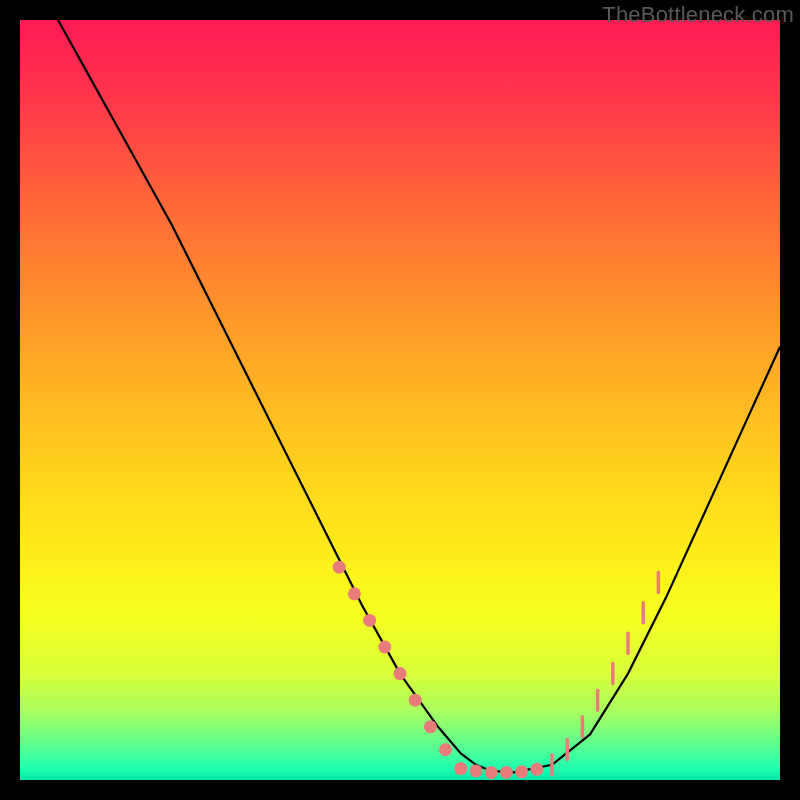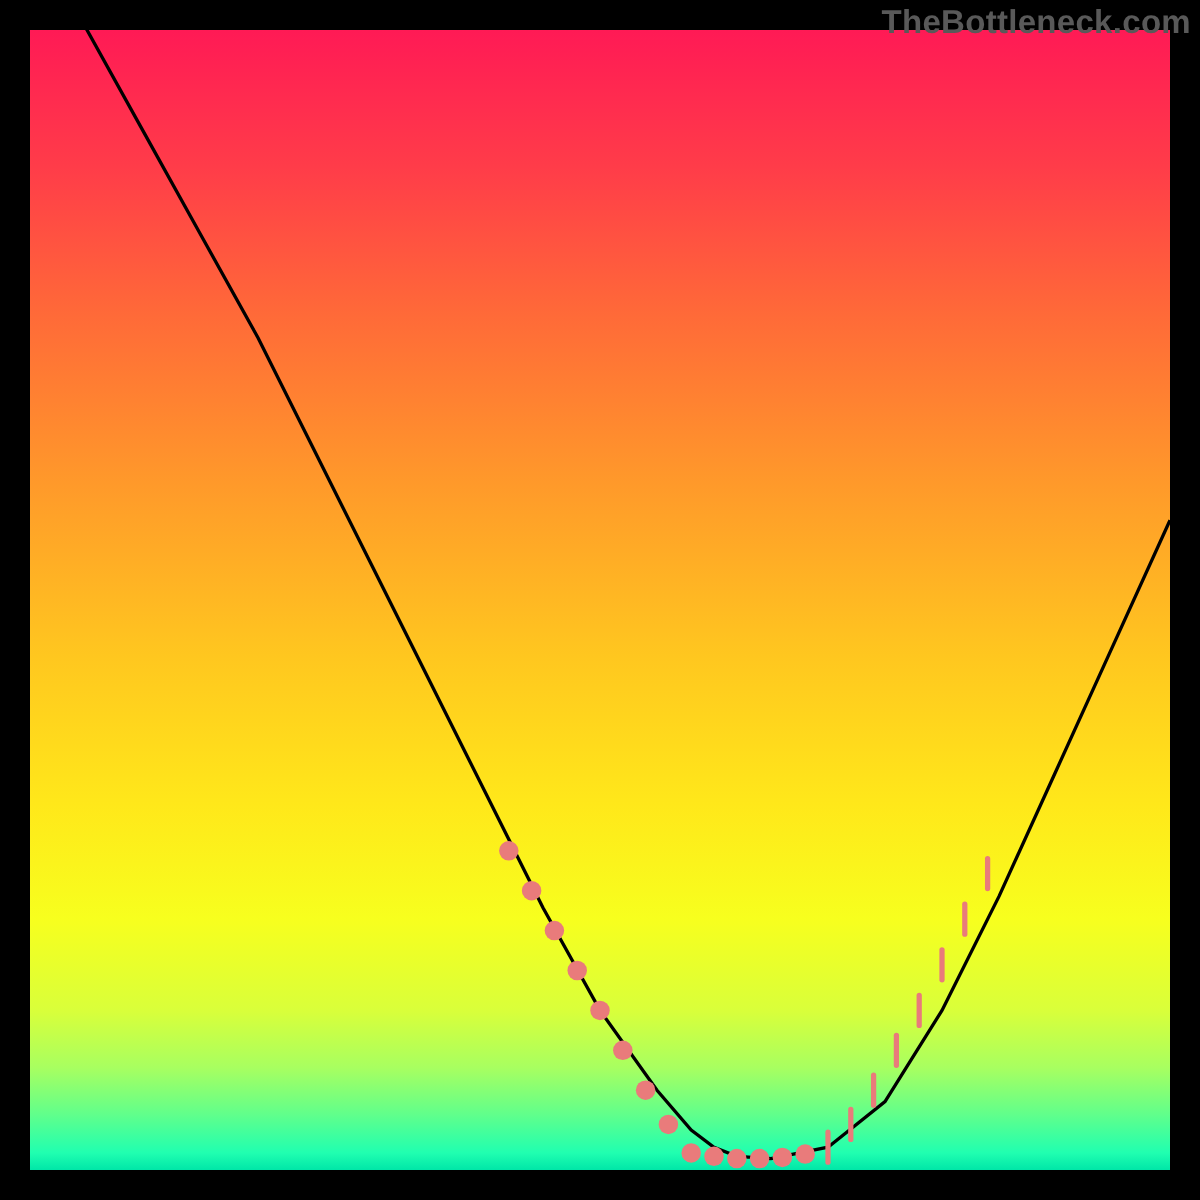--- a/index.html
+++ b/index.html
@@ -25,21 +25,21 @@
     top: 0;
     width: 760px;
     height: 760px;
   }
   .watermark {
     position: absolute;
     top: 2px;
     right: 6px;
     color: #595959;
     font-size: 22px;
-    font-weight: 700;
+    font-weight: 400;
     letter-spacing: 0.2px;
   }
 </style>
 </head>
 <body>
 
 <div class="frame">
   <svg class="plot-area" viewBox="0 0 760 760" preserveAspectRatio="none">
     <defs>
       <linearGradient id="bg-grad" x1="0" y1="0" x2="0" y2="1">

